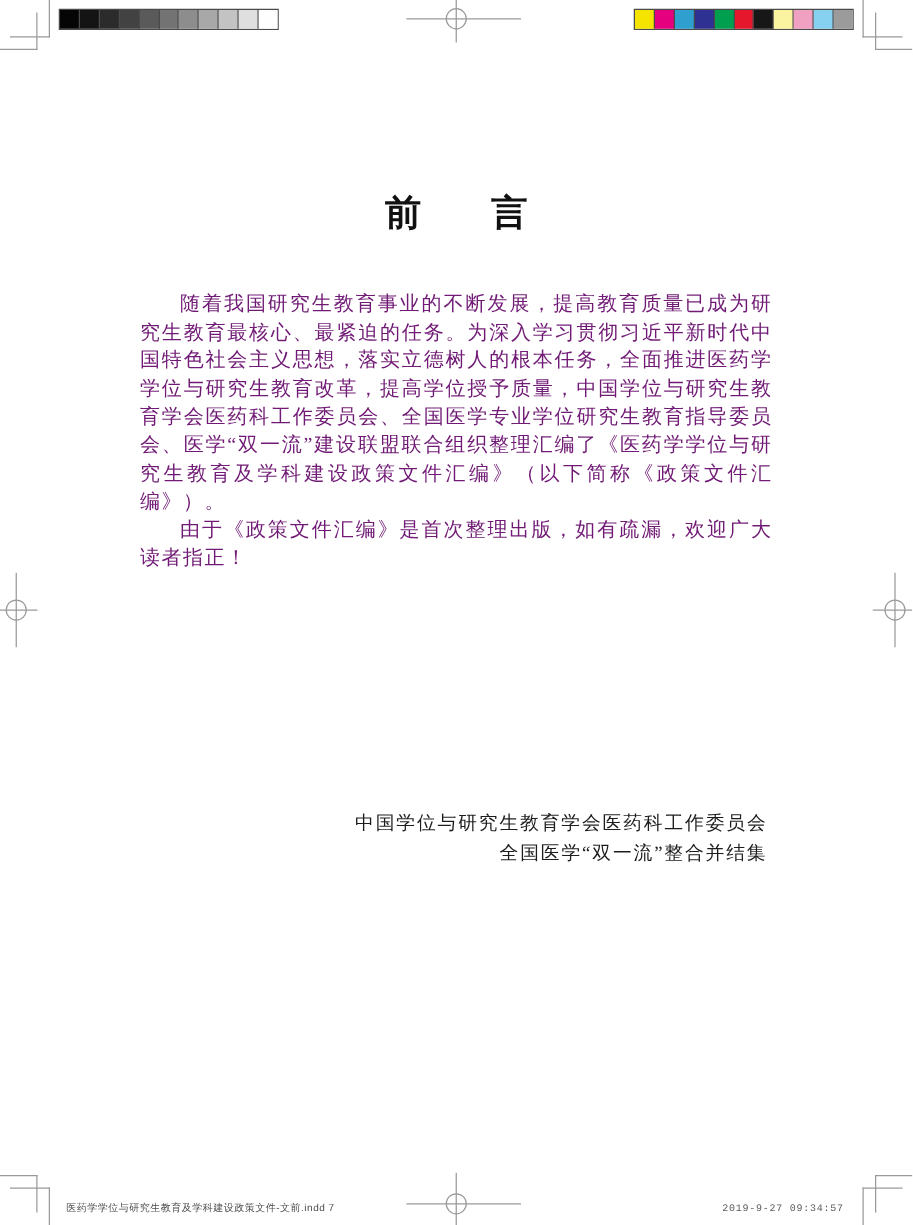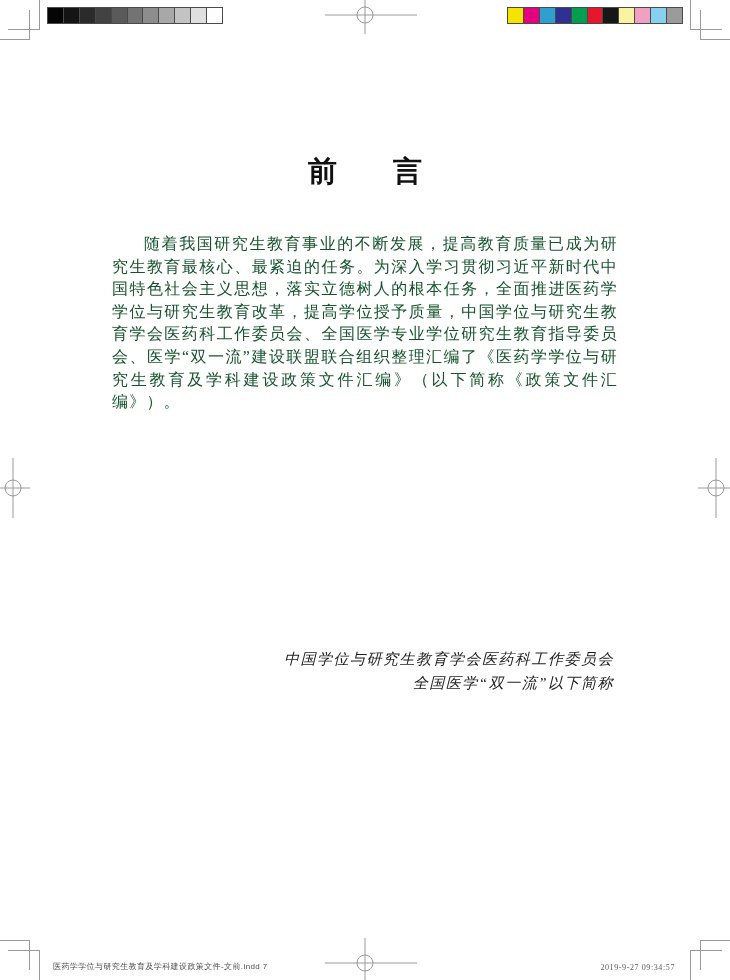--- a/index.html
+++ b/index.html
@@ -67,30 +67,29 @@
 
   .body-text {
     position: absolute;
     left: 112px;
     top: 233px;
     width: 506px;
     font-size: 16px;
     line-height: 22.6px;
     letter-spacing: 1.2px;
     text-align: justify;
-    color: #14532d;
+    color: #701a75;
   }
   .body-text p { margin: 0; text-indent: 2em; }
 
   .signatures {
     position: absolute;
     right: 116px;
     top: 648px;
     text-align: right;
-    font-style: italic;
     font-size: 15px;
     line-height: 23.5px;
     letter-spacing: 1.5px;
     color: #1c1c1c;
   }
   .signatures .sig-date { padding-right: 22px; letter-spacing: 1px; }
 
   
   .footer-file {
     position: absolute;
@@ -99,21 +98,21 @@
     letter-spacing: 0.4px;
     color: #4d4d4d;
     font-family: "Liberation Sans", sans-serif;
   }
   .footer-time {
     position: absolute;
     right: 55px; top: 963px;
     font-size: 8px;
     letter-spacing: 0.6px;
     color: #5a5a5a;
-    font-family: Liberation Serif, serif;
+    font-family: Liberation Mono, monospace;
   }
 </style>
 </head>
 <body>
 
 <div class="page">
 
   <div class="calib-bar gray">
     <span style="background: rgb(5, 5, 5);"></span>
     <span style="background: rgb(20, 20, 20);"></span>
@@ -180,23 +179,24 @@
     </svg>
   </div>
 
   <div class="title-row">
     <span>前</span>
     <span>言</span>
   </div>
 
   <div class="body-text">
     <p>随着我国研究生教育事业的不断发展，提高教育质量已成为研究生教育最核心、最紧迫的任务。为深入学习贯彻习近平新时代中国特色社会主义思想，落实立德树人的根本任务，全面推进医药学学位与研究生教育改革，提高学位授予质量，中国学位与研究生教育学会医药科工作委员会、全国医学专业学位研究生教育指导委员会、医学“双一流”建设联盟联合组织整理汇编了《医药学学位与研究生教育及学科建设政策文件汇编》（以下简称《政策文件汇编》）。</p>
+    <p>由于《政策文件汇编》是首次整理出版，如有疏漏，欢迎广大读者指正！</p>
   </div>
 
   <div class="signatures">
     <div>中国学位与研究生教育学会医药科工作委员会</div>
-    <div>全国医学“双一流”以下简称</div>
+    <div>全国医学“双一流”整合并结集</div>
   </div>
 
   <div class="footer-file">医药学学位与研究生教育及学科建设政策文件-文前.indd   7</div>
   <div class="footer-time">2019-9-27   09:34:57</div>
 
 </div>
 
 </body></html>

